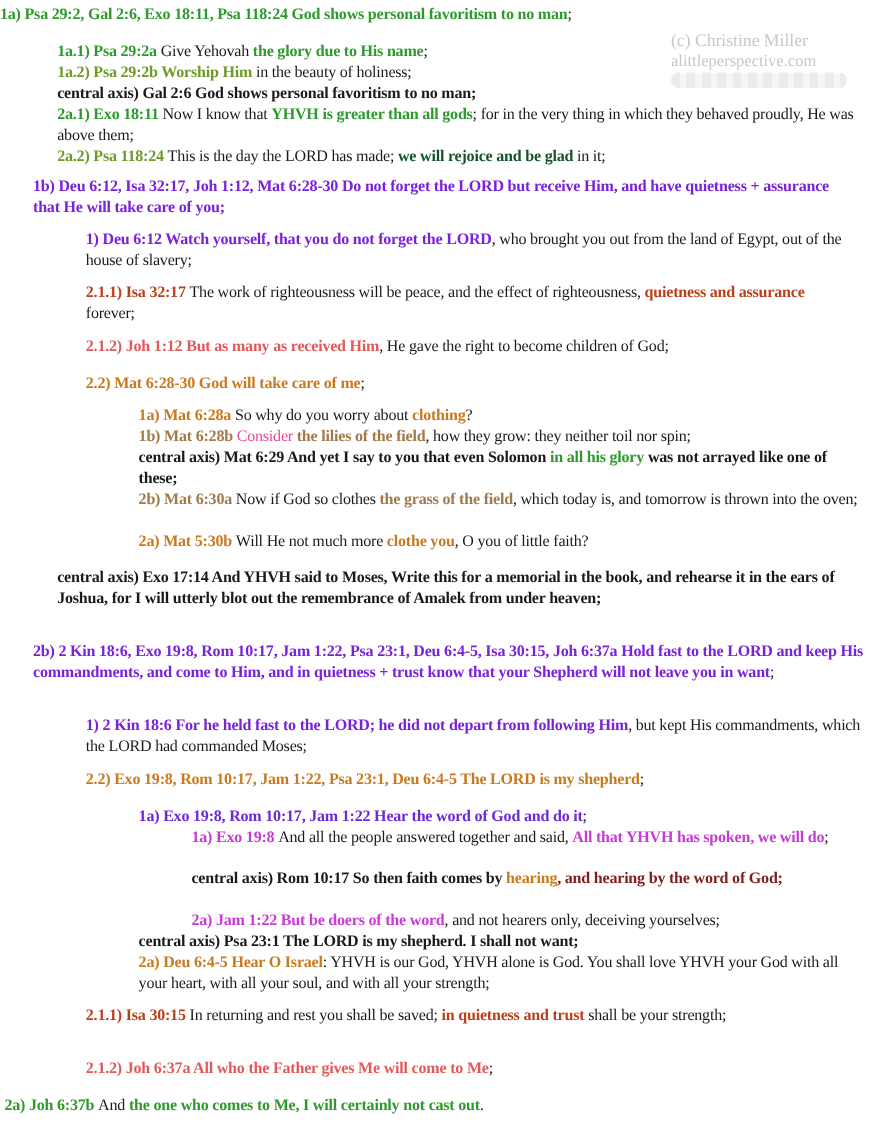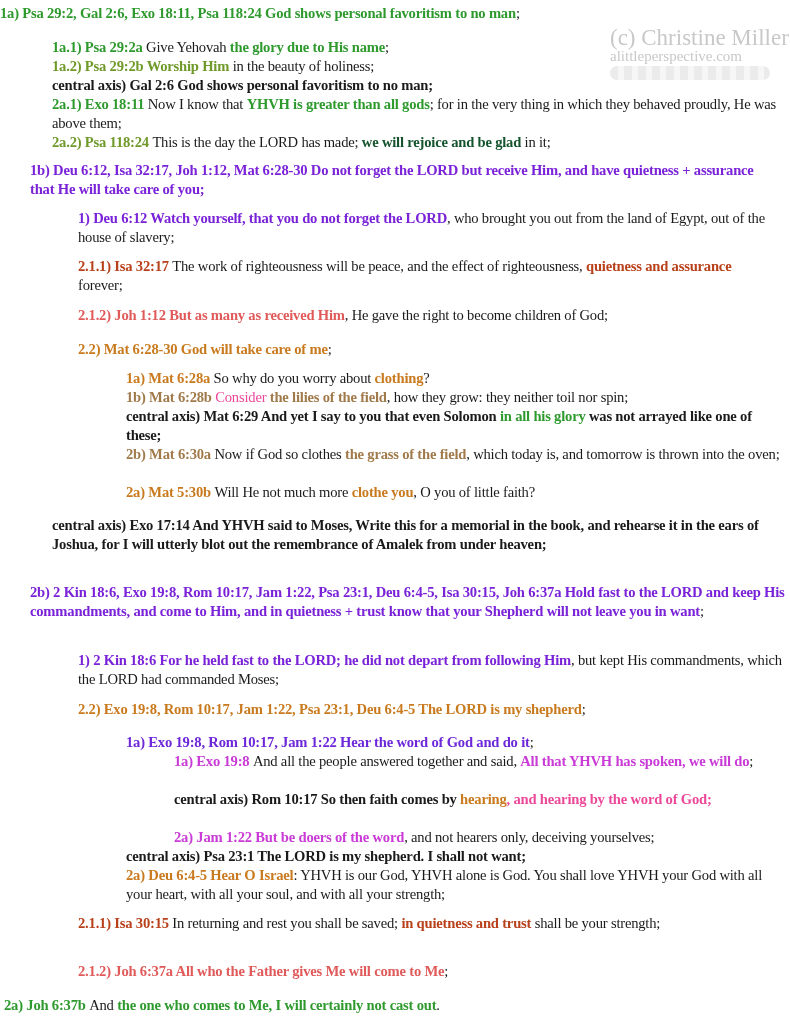--- a/index.html
+++ b/index.html
@@ -3,21 +3,21 @@
 <meta charset="utf-8">
 <style>
   html,body{margin:0;padding:0;background:#ffffff;}
   body{width:790px;height:1024px;overflow:hidden;position:relative;
        font-family:"Liberation Serif","DejaVu Serif",serif;font-size:14.6px;color:#222;
        letter-spacing:-0.2px;}
   .doc{position:absolute;left:0;top:0;width:790px;}
   .p{position:absolute;line-height:19.3px;margin:0;}
   .b{font-weight:bold;}
   .wm{position:absolute;left:610px;top:28px;color:#c8c8c8;font-family:"Liberation Serif",serif;text-align:left;}
-  .wm .l1{font-size:23px;line-height:20px;letter-spacing:0;}
+  .wm .l1{font-size:16px;line-height:20px;letter-spacing:0;}
   .wm .l2{font-size:15px;line-height:16px;letter-spacing:0;}
   .wm .orn{display:block;width:160px;height:14px;margin-top:2px;
            background:repeating-linear-gradient(90deg,#e6e6e6 0 8px,#f4f4f4 8px 14px);border-radius:7px;opacity:.8;}
 </style>
 </head>
 <body>
 
 <div class="doc" id="doc">
   <div class="wm">
     <div class="l1">(c) Christine Miller</div>
@@ -39,20 +39,20 @@
     <p class="p" style="left: 126px; top: 388px; width: 660px;"><span class="b" style="color: rgb(160, 122, 74);">1b) Mat 6:28b </span><span style="color: #ec4899;">Consider </span><span class="b" style="color: rgb(160, 122, 74);">the lilies of the field</span><span style="color: rgb(26, 26, 26); text-align: right;">, how they grow: they neither toil nor spin;</span></p>
     <p class="p" style="left: 126px; top: 407px; width: 660px;"><span class="b" style="color: rgb(26, 26, 26);">central axis) Mat 6:29 And yet I say to you that even Solomon </span><span class="b" style="color: rgb(46, 154, 46);">in all his glory</span><span class="b" style="color: rgb(26, 26, 26);"> was not arrayed like one of these;</span></p>
     <p class="p" style="left: 126px; top: 445px; width: 660px;"><span class="b" style="color: rgb(160, 122, 74);">2b) Mat 6:30a </span><span style="color: rgb(26, 26, 26);">Now if God so clothes </span><span class="b" style="color: rgb(160, 122, 74);">the grass of the field</span><span style="color: rgb(26, 26, 26);">, which today is, and tomorrow is thrown into the oven;</span></p>
     <p class="p" style="left: 126px; top: 483px; width: 660px;"><span class="b" style="color: rgb(201, 122, 30);">2a) Mat 5:30b </span><span style="color: rgb(26, 26, 26);">Will He not much more </span><span class="b" style="color: rgb(201, 122, 30);">clothe you</span><span style="color: rgb(26, 26, 26);">, O you of little faith?</span></p>
     <p class="p" style="left: 52px; top: 516px; width: 730px;"><span class="b" style="color: rgb(26, 26, 26);">central axis) Exo 17:14 And YHVH said to Moses, Write this for a memorial in the book, and rehearse it in the ears of Joshua, for I will utterly blot out the remembrance of Amalek from under heaven;</span></p>
     <p class="p" style="left: 30px; top: 583px; width: 755px;"><span class="b" style="color: rgb(122, 34, 216);">2b) 2 Kin 18:6, Exo 19:8, Rom 10:17, Jam 1:22, Psa 23:1, Deu 6:4-5, Isa 30:15, Joh 6:37a Hold fast to the LORD and keep His commandments, and come to Him, and in quietness + trust know that your Shepherd will not leave you in want</span><span style="color: rgb(26, 26, 26);">;</span></p>
     <p class="p" style="left: 78px; top: 651px; width: 705px;"><span class="b" style="color: rgb(122, 34, 216);">1) 2 Kin 18:6 For he held fast to the LORD; he did not depart from following Him</span><span style="color: rgb(26, 26, 26);">, but kept His commandments, which the LORD had commanded Moses;</span></p>
     <p class="p" style="left: 78px; top: 700px; width: 705px;"><span class="b" style="color: rgb(201, 122, 30);">2.2) Exo 19:8, Rom 10:17, Jam 1:22, Psa 23:1, Deu 6:4-5 The LORD is my shepherd</span><span style="color: rgb(26, 26, 26);">;</span></p>
     <p class="p" style="left: 126px; top: 733px; width: 660px;"><span class="b" style="color: #6d28d9;">1a) Exo 19:8, Rom 10:17, Jam 1:22 Hear the word of God and do it</span><span style="color: rgb(26, 26, 26);">;</span></p>
     <p class="p" style="left: 174px; top: 752px; width: 610px;"><span class="b" style="color: rgb(201, 58, 214);">1a) Exo 19:8 </span><span style="color: rgb(26, 26, 26);">And all the people answered together and said, </span><span class="b" style="color: rgb(201, 58, 214);">All that YHVH has spoken, we will do</span><span style="color: rgb(26, 26, 26);">;</span></p>
-    <p class="p" style="left: 174px; top: 790px; width: 610px;"><span class="b" style="color: rgb(26, 26, 26);">central axis) Rom 10:17 So then faith comes by </span><span class="b" style="color: rgb(201, 122, 30);">hearing</span><span class="b" style="color: #ec4899;">, and hearing by the word of God;</span></p>
+    <p class="p" style="left: 174px; top: 790px; width: 610px;"><span class="b" style="color: rgb(26, 26, 26);">central axis) Rom 10:17 So then faith comes by </span><span class="b" style="color: rgb(201, 122, 30);">hearing</span><span class="b" style="color: #7f1d1d;">, and hearing by the word of God;</span></p>
     <p class="p" style="left: 174px; top: 828px; width: 620px;"><span class="b" style="color: rgb(201, 58, 214);">2a) Jam 1:22 But be doers of the word</span><span style="color: rgb(26, 26, 26);">, and not hearers only, deceiving yourselves;</span></p>
     <p class="p" style="left: 126px; top: 847px; width: 660px;"><span class="b" style="color: rgb(26, 26, 26);">central axis) Psa 23:1 The LORD is my shepherd. I shall not want;</span></p>
     <p class="p" style="left: 126px; top: 866px; width: 650px;"><span class="b" style="color: rgb(201, 122, 30);">2a) Deu 6:4-5 Hear O Israel</span><span style="color: rgb(26, 26, 26);">: YHVH is our God, YHVH alone is God. You shall love YHVH your God with all your heart, with all your soul, and with all your strength;</span></p>
     <p class="p" style="left: 78px; top: 914px; width: 700px;"><span class="b" style="color: rgb(184, 64, 26);">2.1.1) Isa 30:15 </span><span style="color: rgb(26, 26, 26);">In returning and rest you shall be saved; </span><span class="b" style="color: rgb(184, 64, 26);">in quietness and trust</span><span style="color: rgb(26, 26, 26);"> shall be your strength;</span></p>
     <p class="p" style="left: 78px; top: 962px; width: 700px;"><span class="b" style="color: rgb(224, 90, 90);">2.1.2) Joh 6:37a All who the Father gives Me will come to Me</span><span style="color: rgb(26, 26, 26);">;</span></p>
     <p class="p" style="left: 4px; top: 996px; width: 780px;"><span class="b" style="color: rgb(46, 154, 46);">2a) Joh 6:37b </span><span style="color: rgb(26, 26, 26);">And </span><span class="b" style="color: rgb(46, 154, 46);">the one who comes to Me, I will certainly not cast out</span><span style="color: rgb(26, 26, 26);">.</span></p>
   </div>
 
 </body></html>

